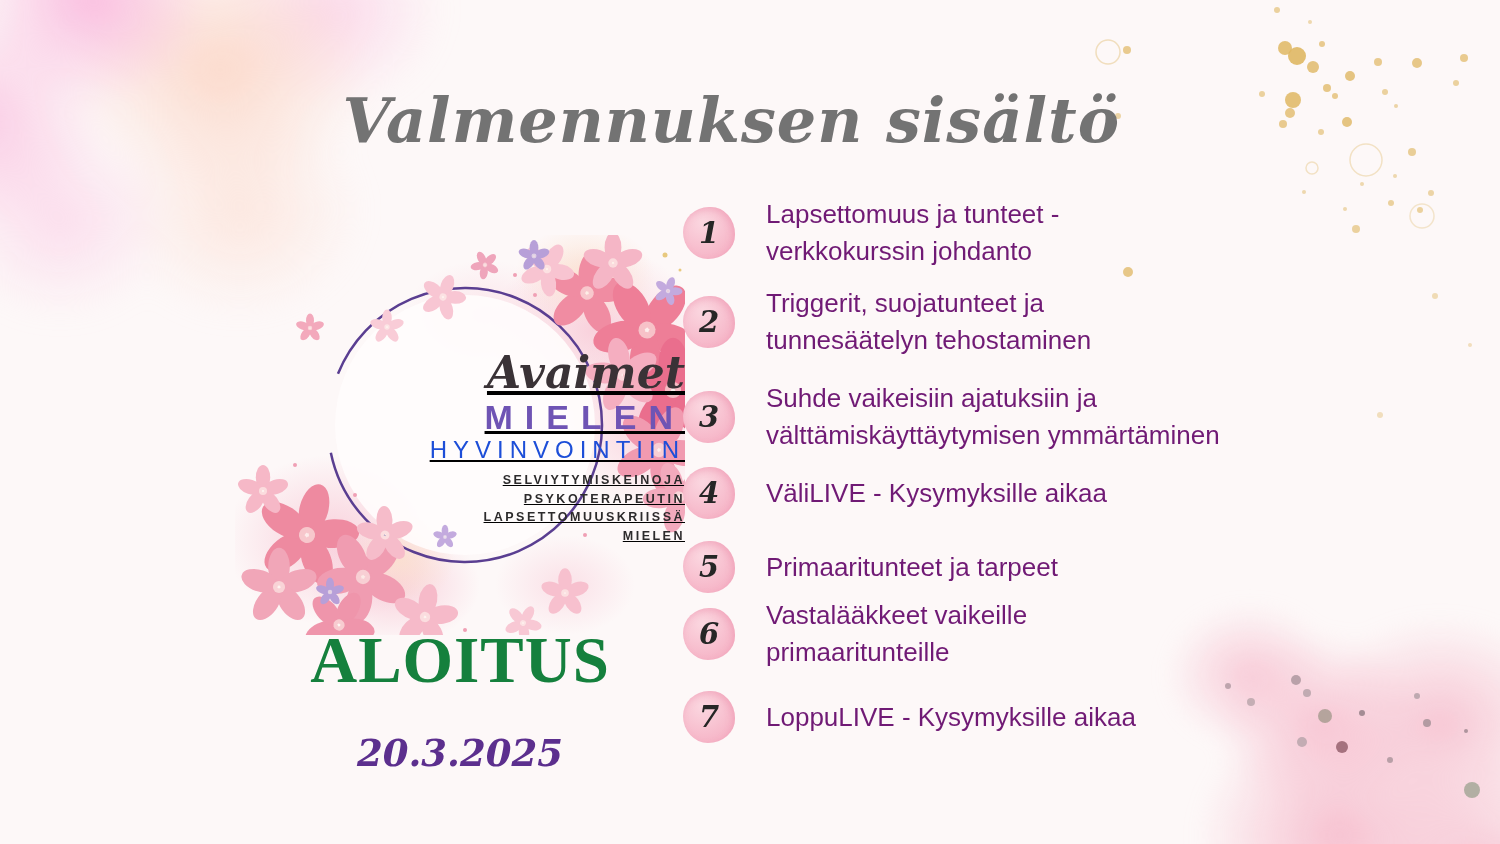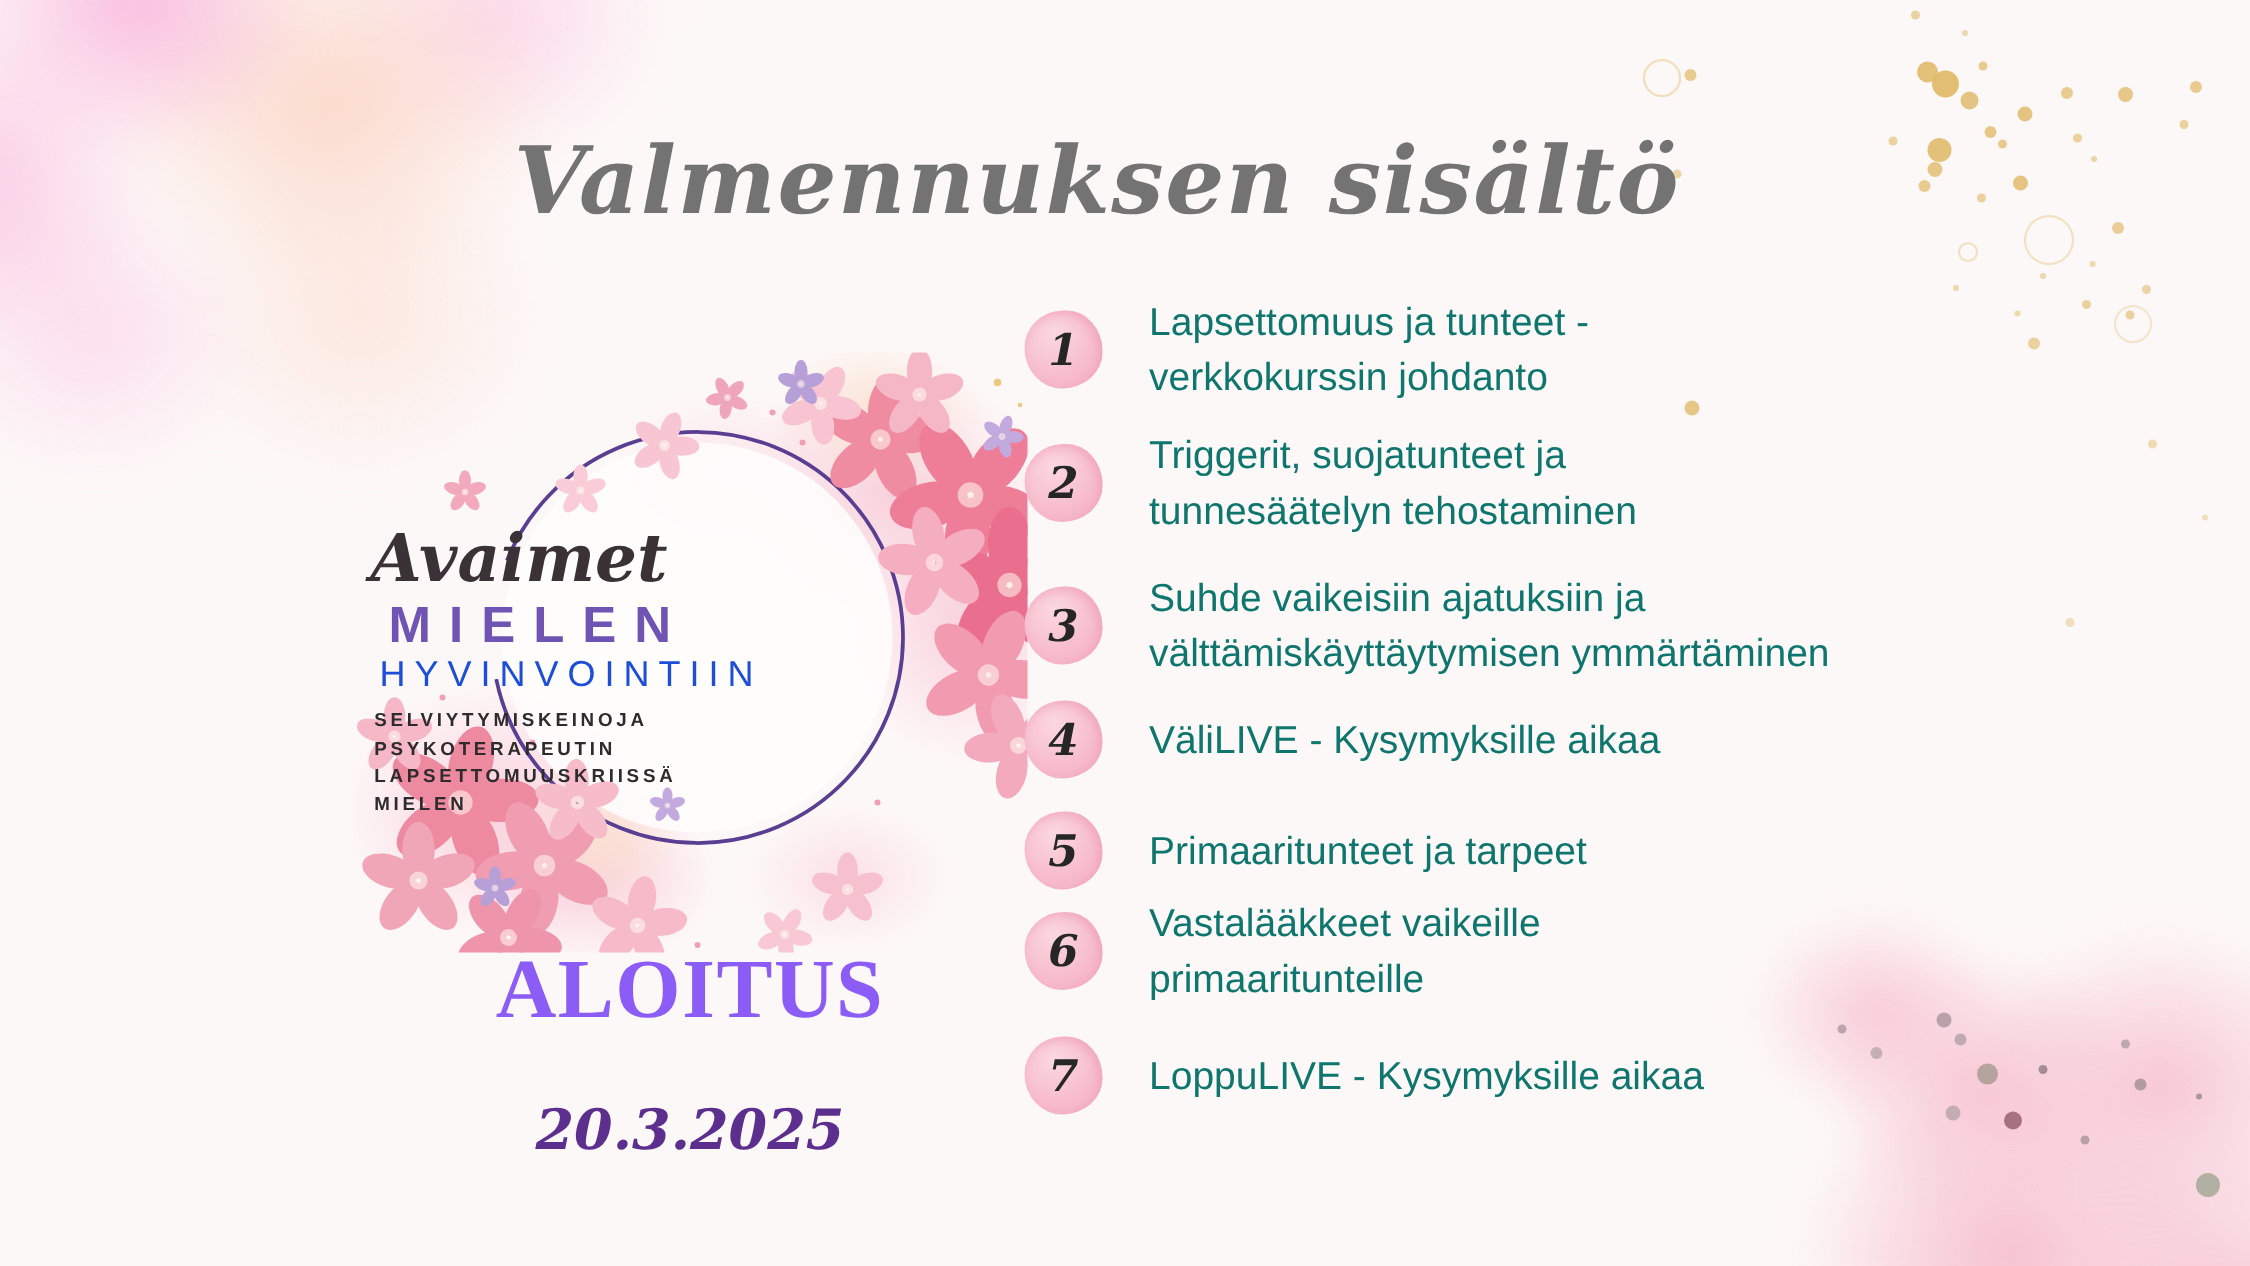--- a/index.html
+++ b/index.html
@@ -36,21 +36,21 @@
   
   .title{
     position:absolute;left:320px;top:78px;width:800px;text-align:right;
     font-family:"DejaVu Serif", serif;font-style:italic;font-weight:700;
     font-size:62px;line-height:86px;color:#737373;letter-spacing:1px;
   }
 
   
   .logo{position:absolute;left:235px;top:235px;width:450px;height:400px;}
   .logo svg{position:absolute;left:0;top:0;}
-  .logo-text{position:absolute;left:12px;right:0;top:112px;text-align:left;}
+  .logo-text{position:absolute;left:0;right:0;top:112px;text-align:right;text-decoration:underline;}
   .brand-script{
     font-family:"DejaVu Serif", serif;font-style:italic;font-weight:700;
     font-size:44px;line-height:52px;color:#3a3236;
   }
   .brand-main{
     font-weight:700;font-size:34px;line-height:36px;color:#6f54b4;
     letter-spacing:12px;padding-left:12px;
   }
   .brand-sub{
     font-weight:500;font-size:24px;line-height:30px;color:#1d4ed8;
@@ -58,40 +58,40 @@
   }
   .tagline{
     margin-top:6px;font-weight:700;font-size:12.5px;line-height:18.5px;
     color:#2d2b2c;letter-spacing:2.5px;padding-left:2.5px;
   }
 
   
   .start{position:absolute;left:235px;top:632px;width:450px;text-align:center;}
   .start-label{
     font-family:"Liberation Serif", serif;font-weight:700;
-    font-size:56px;line-height:56px;color:#8b5cf6;letter-spacing:1px;
+    font-size:65px;line-height:56px;color:#15803d;letter-spacing:1px;
   }
   .start-date{
     font-family:"DejaVu Serif", serif;font-style:italic;font-weight:700;
     font-size:37px;line-height:42px;color:#5c2f8e;margin-top:44px;
   }
 
   
   .agenda-row{position:absolute;display:flex;align-items:center;}
   .num-circle{
     width:52px;height:52px;border-radius:50% 46% 52% 48%/48% 52% 46% 52%;
     background:radial-gradient(circle at 38% 30%, #fbd7e0, #f6b6c8 72%, #f3a9bf 100%);
     display:flex;align-items:center;justify-content:center;flex:0 0 52px;
     box-shadow:inset -2px 3px 6px rgba(233,130,160,.35);
   }
   .num-circle span{
     font-family:"DejaVu Serif", serif;font-style:italic;font-weight:700;
     font-size:29px;color:#262626;
   }
-  .agenda-text{margin-left:31px;font-size:26px;line-height:37px;color:#0f766e;}
+  .agenda-text{margin-left:31px;font-size:26px;line-height:37px;color:#701a75;}
   .agenda-text div{white-space:nowrap;}
   .r1{left:683px;top:196px;}
   .r2{left:683px;top:285px;}
   .r3{left:683px;top:380px;}
   .r4{left:683px;top:467px;}
   .r5{left:683px;top:541px;}
   .r6{left:683px;top:597px;}
   .r7{left:683px;top:691px;}
 </style>
 </head>

